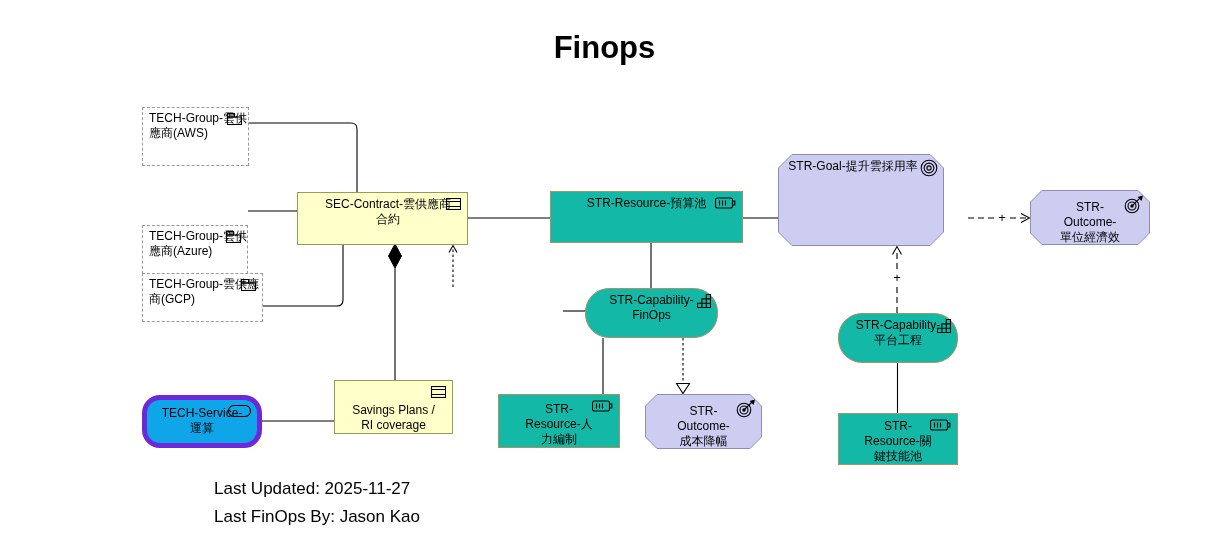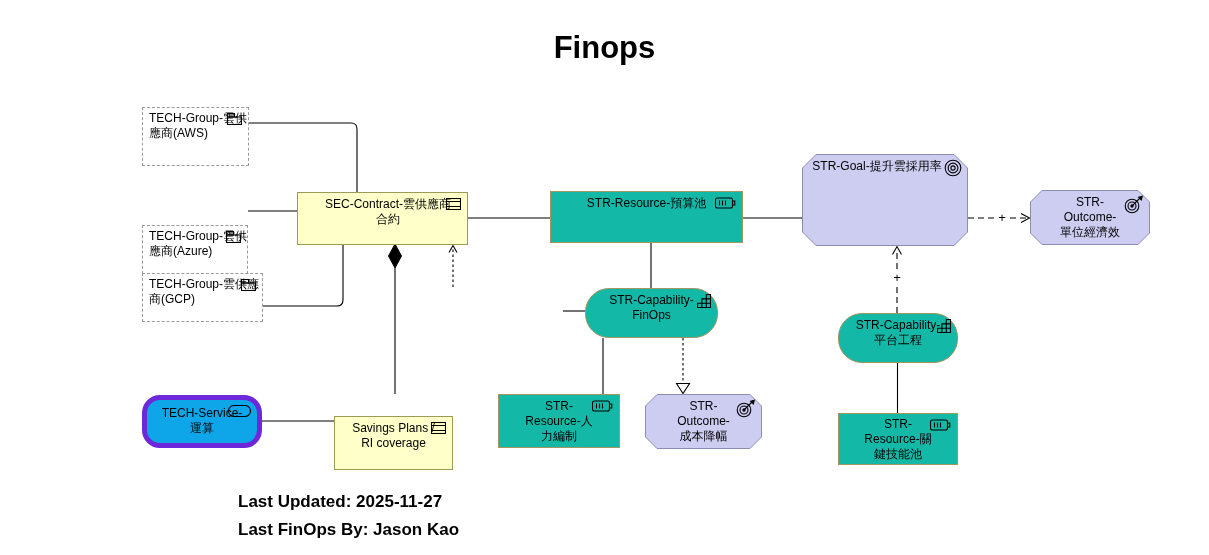--- a/index.html
+++ b/index.html
@@ -9,21 +9,21 @@
               font-size:31px;font-weight:bold;letter-spacing:0px;}
   .edges{position:absolute;left:0;top:0;z-index:1;}
   .edges path{stroke:#000;fill:none;stroke-width:1.1px;}
   .edges .dash{stroke-dasharray:6 4;}
   .edges .dot{stroke-dasharray:2.5 2.5;}
   .edges .arrow{fill:none;stroke:#000;stroke-width:1.1px;}
   .edges .diamond{fill:#000;stroke:#000;}
   .edges .tri{fill:#fff;stroke:#000;stroke-width:1.1px;}
   .edges text{font-family:"Liberation Sans",sans-serif;font-size:13px;fill:#000;}
   .node{position:absolute;box-sizing:border-box;z-index:2;display:flex;
-        align-items:center;justify-content:center;}
+        align-items:flex-end;justify-content:center;}
   .lbl{white-space:pre-line;text-align:center;font-size:12px;line-height:15px;
        position:relative;z-index:1;}
   .top{align-items:flex-start;}
   .top .lbl{padding-top:4px;}
   .yellow{background:#ffffc9;border:1px solid #9b9b57;}
   .orange{background:#14b8a6;border:1px solid #a5965f;}
   .green{background:#0ea5e9;border:5px solid #6d28d9;border-radius:18px;}
   .rounded{border-radius:24px;}
   .group{background:#fff;border:1px dashed #9a9a9a;align-items:flex-start;justify-content:flex-start;}
   .group .lbl{text-align:left;padding:3px 0 0 6px;}
@@ -32,33 +32,33 @@
   .shape polygon{fill:#cdcdf2;stroke:#8c8cb4;stroke-width:1;}
   .icon{position:absolute;top:5px;right:6px;z-index:2;}
   .icon *{stroke:#000;fill:none;stroke-width:1.1;}
   .icon .fill{fill:#000;stroke:none;}
   
   #n-aws{left:142px;top:107px;width:107px;height:59px;}
   #n-azure{left:142px;top:184px;width:106px;height:54px;margin-top:41px;}
   #n-gcp{left:142px;top:273px;width:121px;height:49px;}
   #n-sec{left:297px;top:192px;width:171px;height:53px;padding-left:11px;}
   #n-role{left:442px;top:287px;width:121px;height:55px;}
-  #n-savings{left:334px;top:416px;width:119px;height:54px;}
+  #n-savings{left:334px;top:380px;width:119px;height:54px;align-items:flex-end;}
   #n-budget{left:550px;top:191px;width:193px;height:52px;}
   #n-capfin{left:585px;top:288px;width:133px;height:50px;}
-  #n-goal{left:802px;top:154px;width:166px;height:92px;}
+  #n-goal{left:778px;top:154px;width:166px;height:92px;}
   #n-goal .lbl{padding:5px 22px 0 6px;}
   #n-outunit{left:1030px;top:190px;width:120px;height:55px;}
   #n-service{left:142px;top:395px;width:120px;height:53px;}
   #n-service .lbl{padding-top:6px;}
   #n-hr{left:498px;top:394px;width:122px;height:54px;}
   #n-outcost{left:645px;top:394px;width:117px;height:55px;}
   #n-capplat{left:838px;top:313px;width:120px;height:50px;}
   #n-skill{left:838px;top:413px;width:120px;height:52px;}
-  .footer{position:absolute;left:238px;top:475px;font-size:17px;font-weight:bold;line-height:28px;margin-top:13px;}
+  .footer{position:absolute;left:214px;top:475px;font-size:17px;font-weight:normal;line-height:28px;}
 </style>
 </head>
 <body>
 
 <div class="canvas">
 
   <div class="page-title">Finops</div>
 
   <svg class="edges" width="1209" height="555">
     <g>

